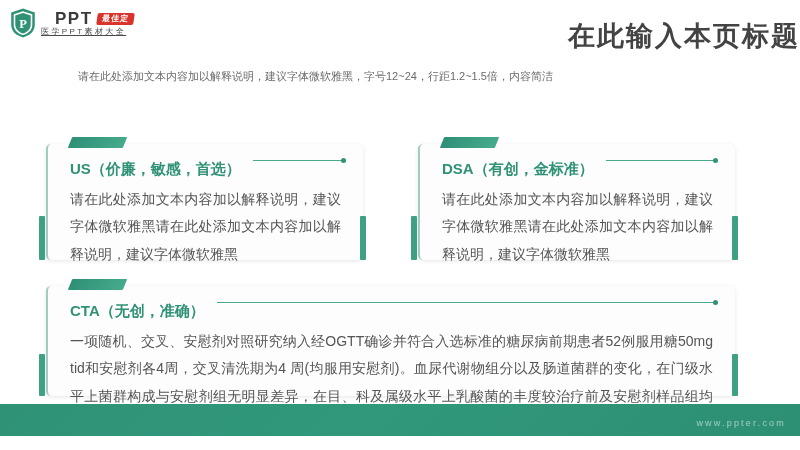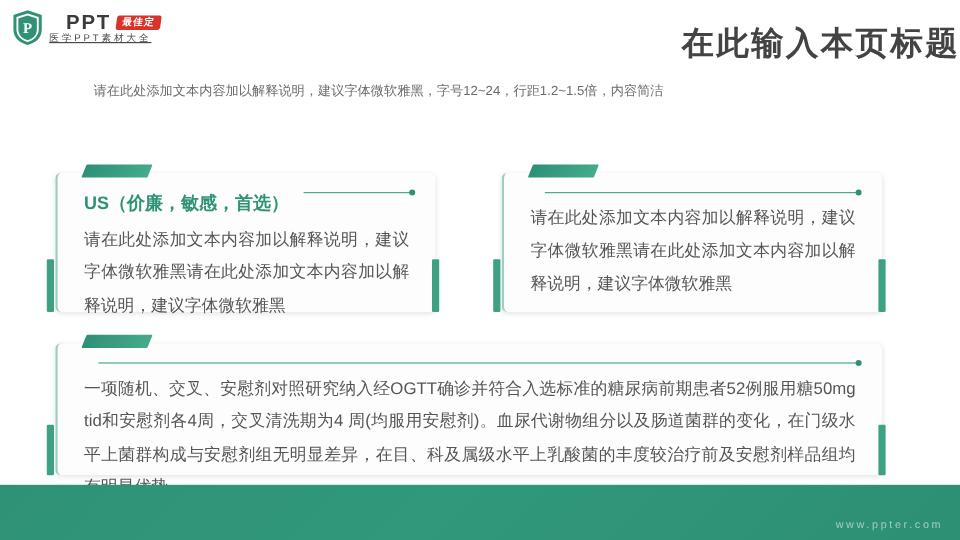--- a/index.html
+++ b/index.html
@@ -14,21 +14,21 @@
     font-family: "Liberation Sans", "DejaVu Sans", sans-serif;
     background: #ffffff;
     position: relative;
   }
 
   
   .bottom-band {
     position: absolute;
     left: 0; right: 0;
     top: 404px;
-    height: 46px;
+    height: 32px;
     background: linear-gradient(135deg,#2f9277 0%, #31987c 45%, #2d8f74 100%);
   }
   .watermark {
     position: absolute;
     right: 14px;
     bottom: 8px;
     font-size: 9px;
     letter-spacing: 2.2px;
     color: rgba(255,255,255,0.55);
   }
@@ -205,28 +205,30 @@
   <div class="card-head">
     <span class="card-head-title">US（价廉，敏感，首选）</span>
     <span class="card-head-rule"></span>
   </div>
   <div class="card-body">请在此处添加文本内容加以解释说明，建议字体微软雅黑请在此处添加文本内容加以解释说明，建议字体微软雅黑</div>
 </div>
 
 <div class="card" id="card-dsa">
   <div class="card-tab"></div>
   <div class="card-head">
+    <span class="card-head-title">DSA（有创，金标准）</span>
     <span class="card-head-rule"></span>
   </div>
   <div class="card-body">请在此处添加文本内容加以解释说明，建议字体微软雅黑请在此处添加文本内容加以解释说明，建议字体微软雅黑</div>
 </div>
 
 <div class="card" id="card-cta">
   <div class="card-tab"></div>
   <div class="card-head">
+    <span class="card-head-title">CTA（无创，准确）</span>
     <span class="card-head-rule"></span>
   </div>
   <div class="card-body">一项随机、交叉、安慰剂对照研究纳入经OGTT确诊并符合入选标准的糖尿病前期患者52例服用糖50mg tid和安慰剂各4周，交叉清洗期为4 周(均服用安慰剂)。血尿代谢物组分以及肠道菌群的变化，在门级水平上菌群构成与安慰剂组无明显差异，在目、科及属级水平上乳酸菌的丰度较治疗前及安慰剂样品组均有明显优势</div>
 </div>
 
 <div class="bottom-band">
   <div class="watermark">www.ppter.com</div>
 </div>
 
 </body></html>

